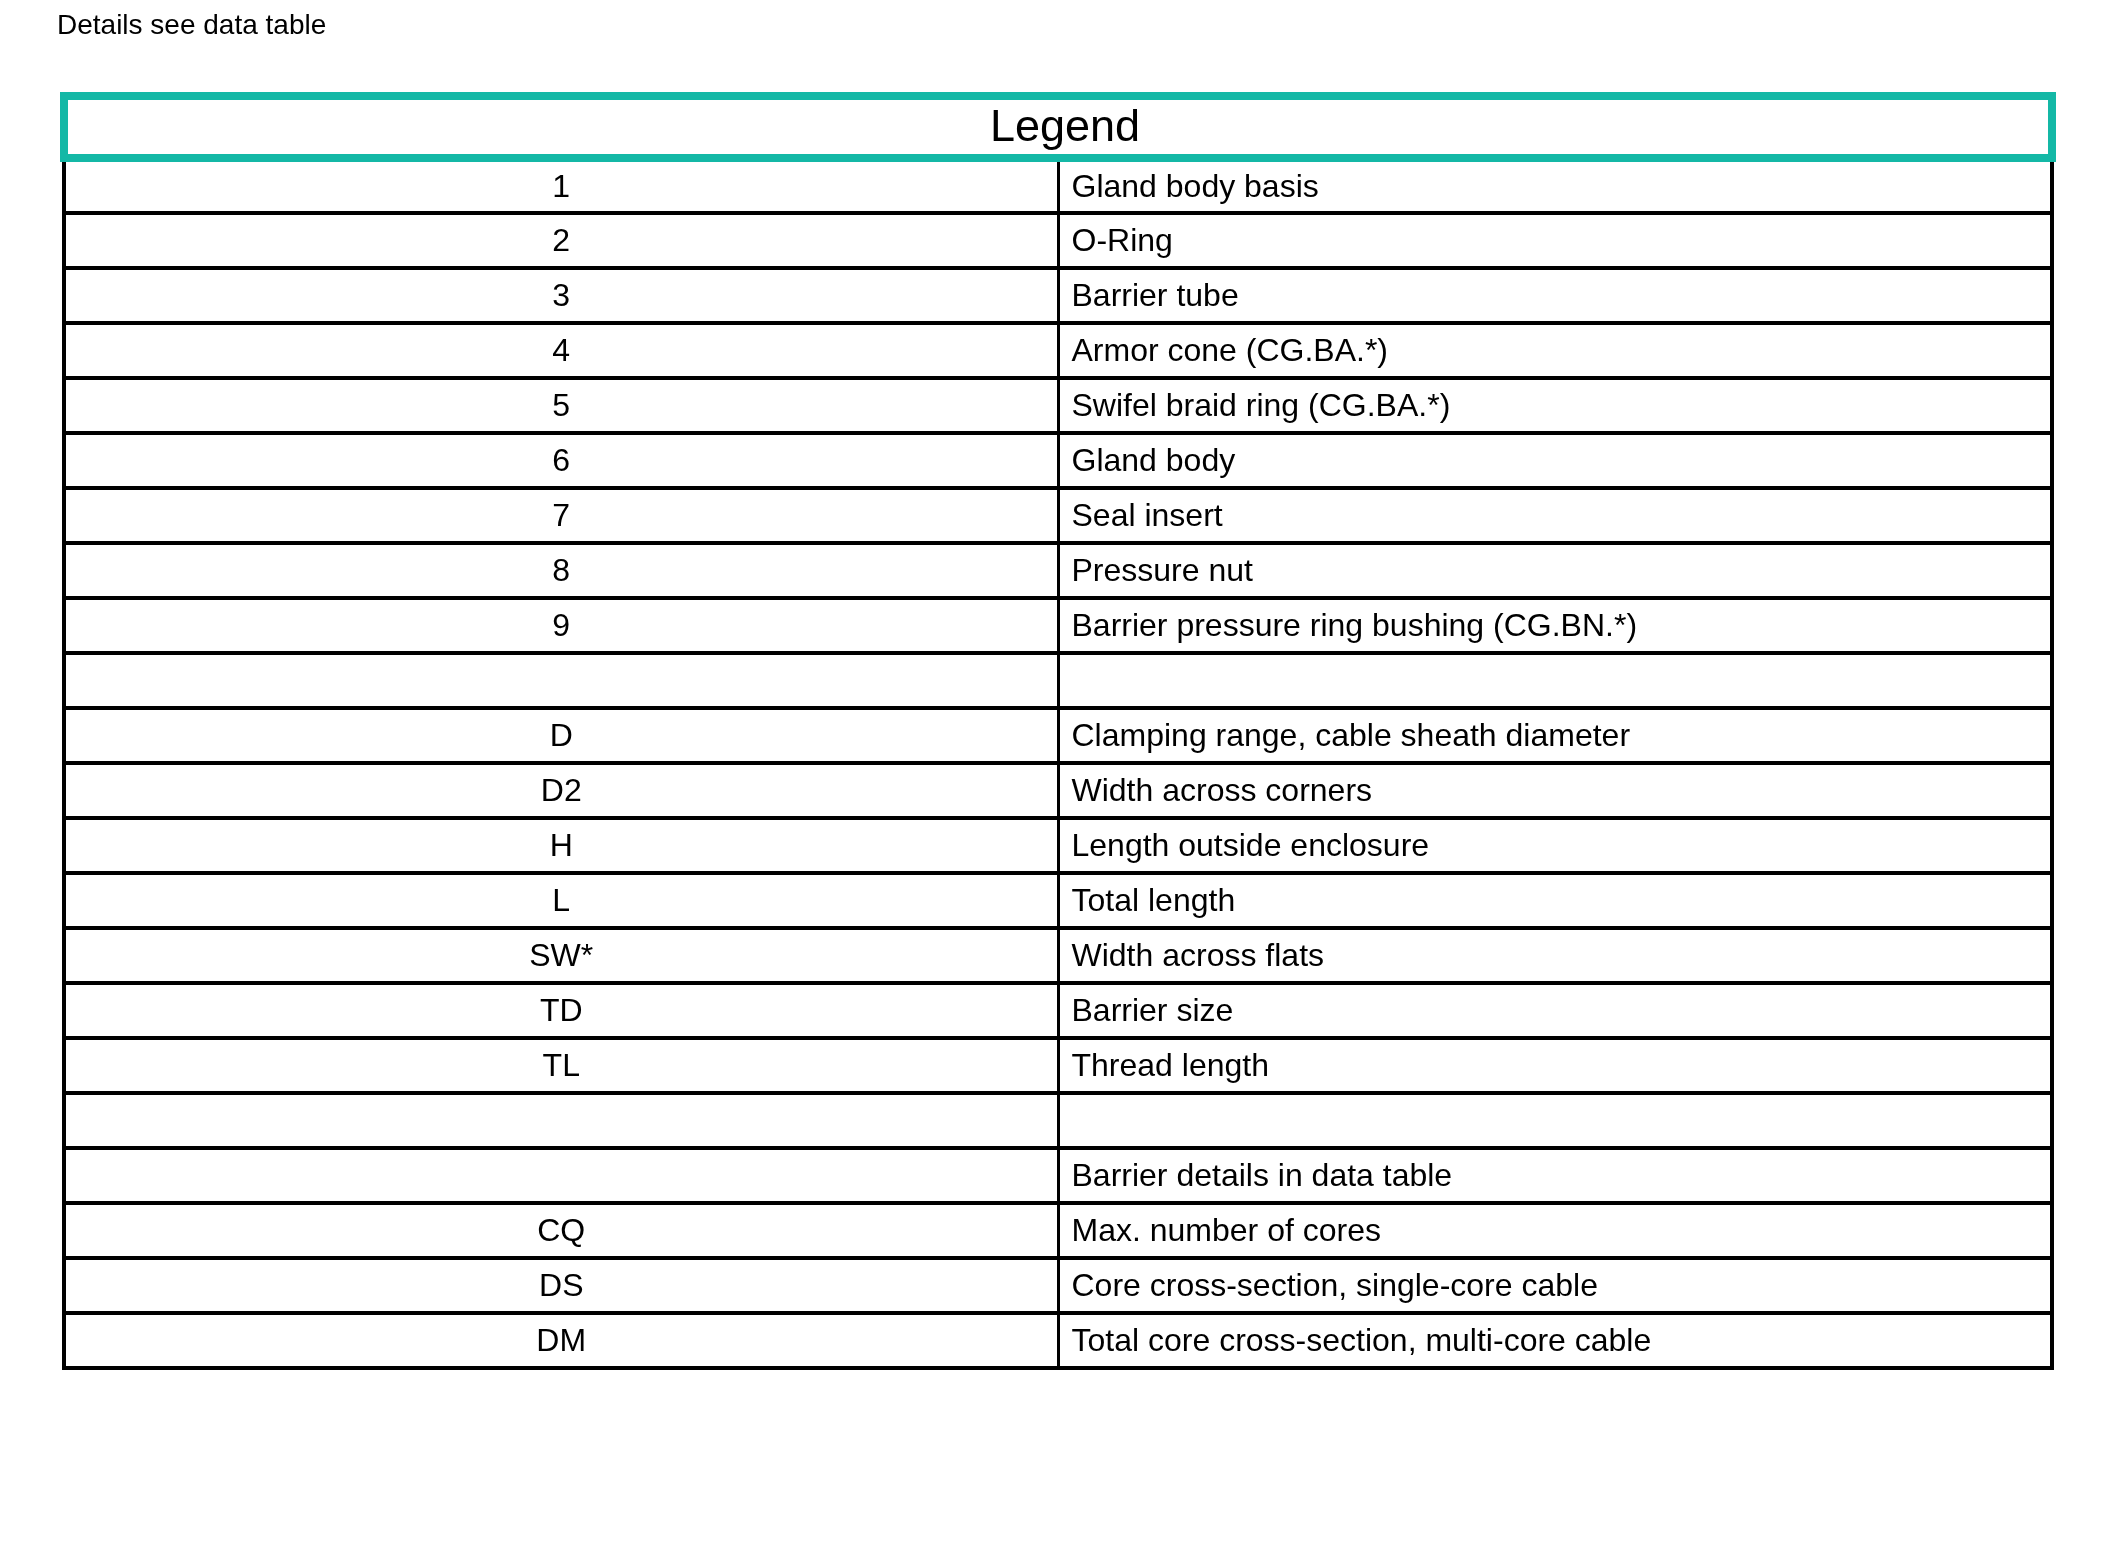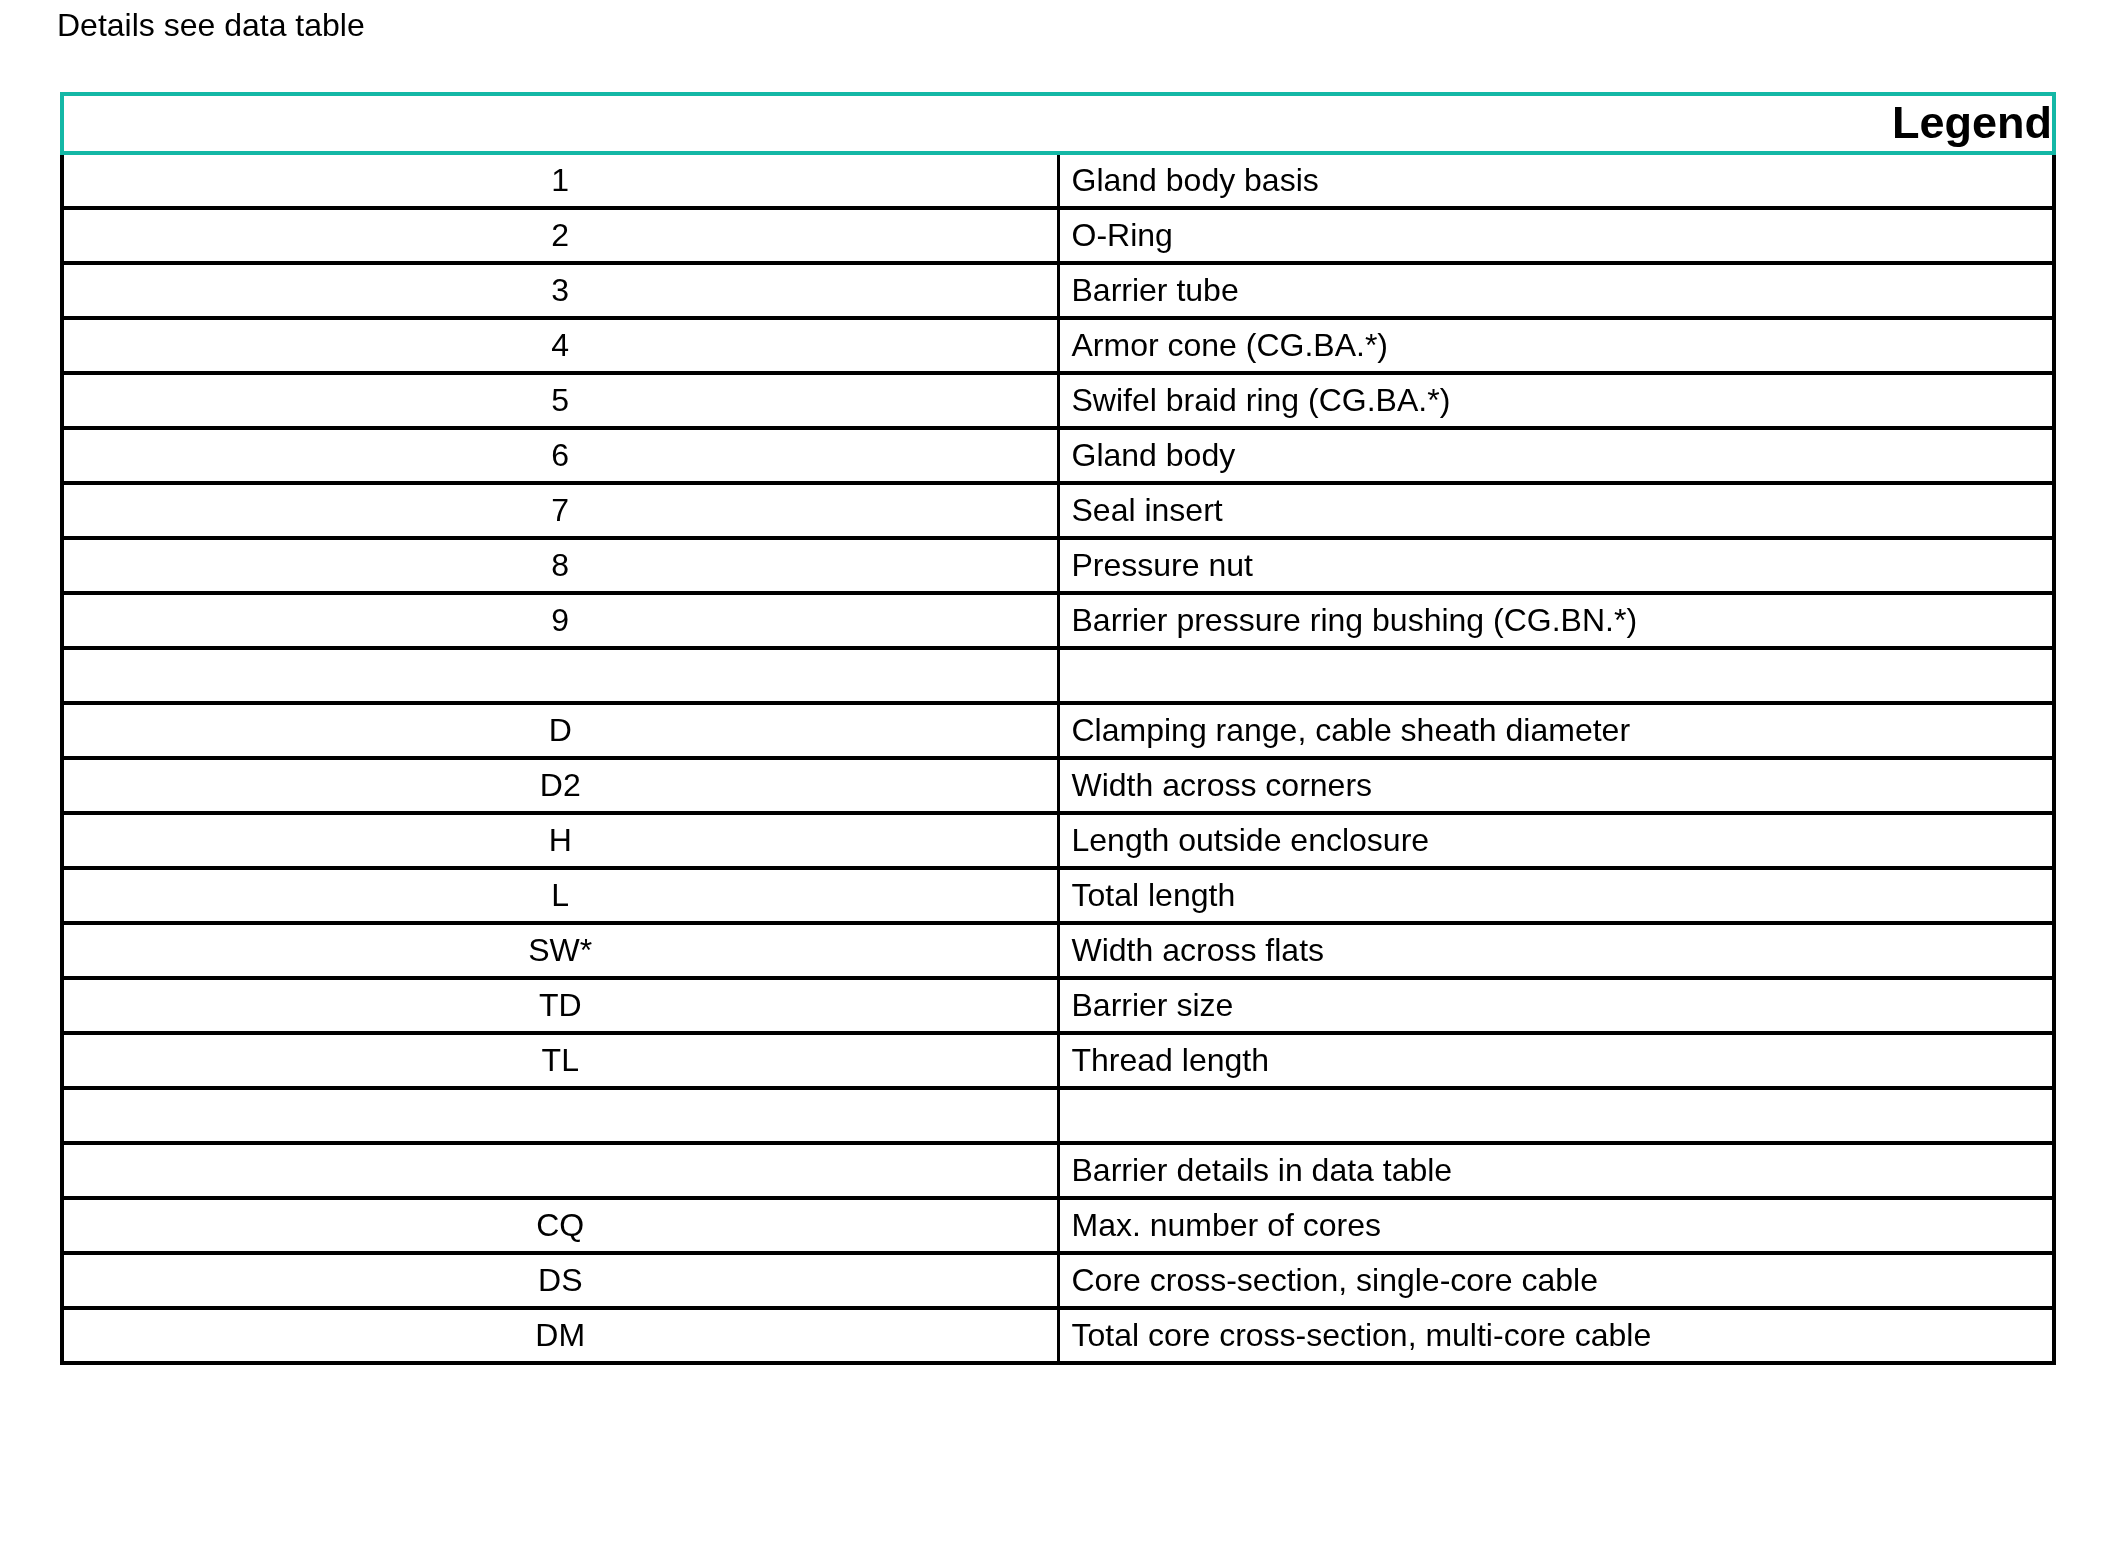--- a/index.html
+++ b/index.html
@@ -8,43 +8,43 @@
     height: 1547px;
     background: #ffffff;
     font-family: "Liberation Sans", sans-serif;
     color: #000000;
     position: relative;
   }
   .page-note {
     position: absolute;
     left: 57px;
     top: 6px;
-    font-size: 32px;
+    font-size: 28px;
     line-height: 38px;
     color: #000000;
     white-space: pre;
   }
   table.legend-table {
     position: absolute;
     left: 60px;
     top: 92px;
     width: 1996px;
     border-collapse: collapse;
     table-layout: fixed;
     background: #ffffff;
     border: 4px solid #000000;
   }
   table.legend-table th.legend-title-cell {
     height: 59px;
     font-size: 45px;
-    font-weight: bold;
-    text-align: right;
+    font-weight: normal;
+    text-align: center;
     vertical-align: middle;
     padding: 0 0 2px 14px;
-    border: 4px solid #14b8a6;
+    border: 8px solid #14b8a6;
     color: #000000;
   }
   table.legend-table td {
     height: 55px;
     font-size: 32px;
     vertical-align: middle;
     border: 4px solid #000000;
     border-left-width: 3px;
     border-right-width: 3px;
     color: #000000;

